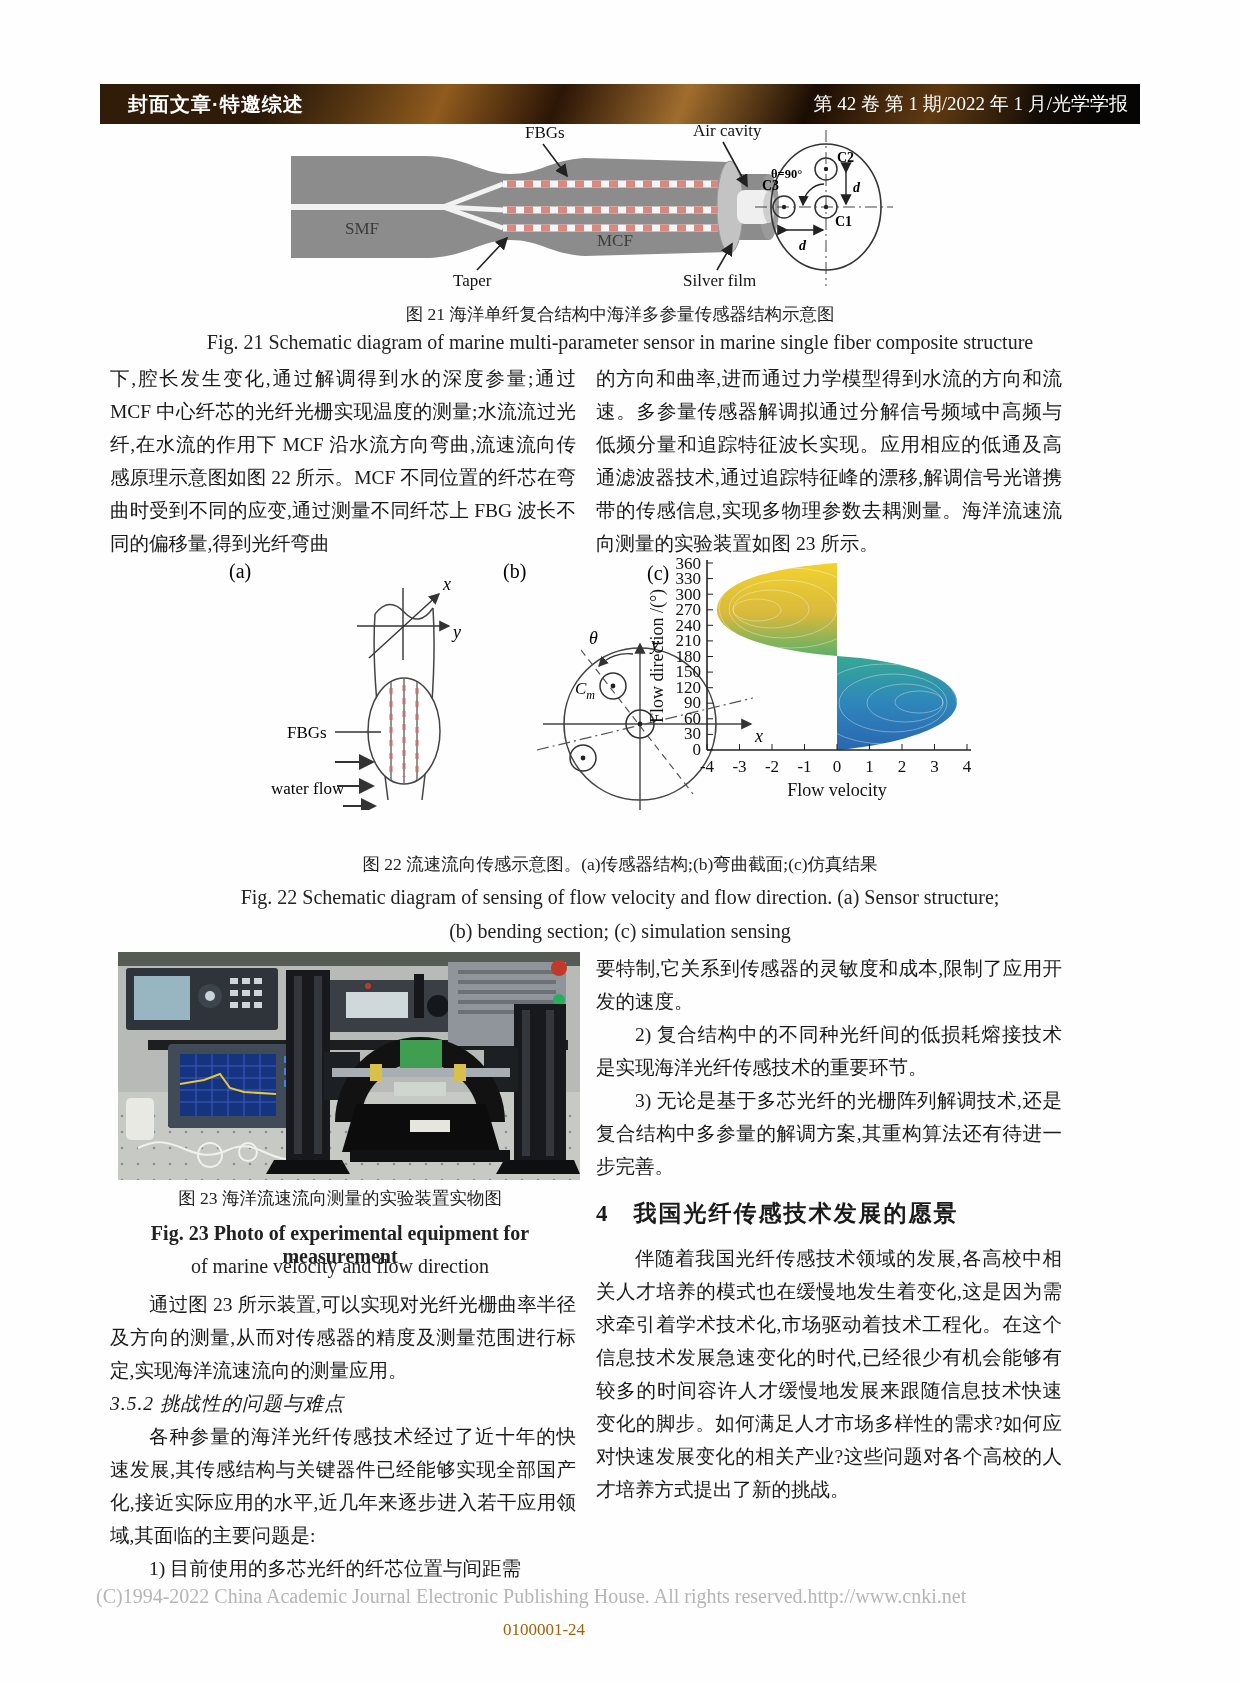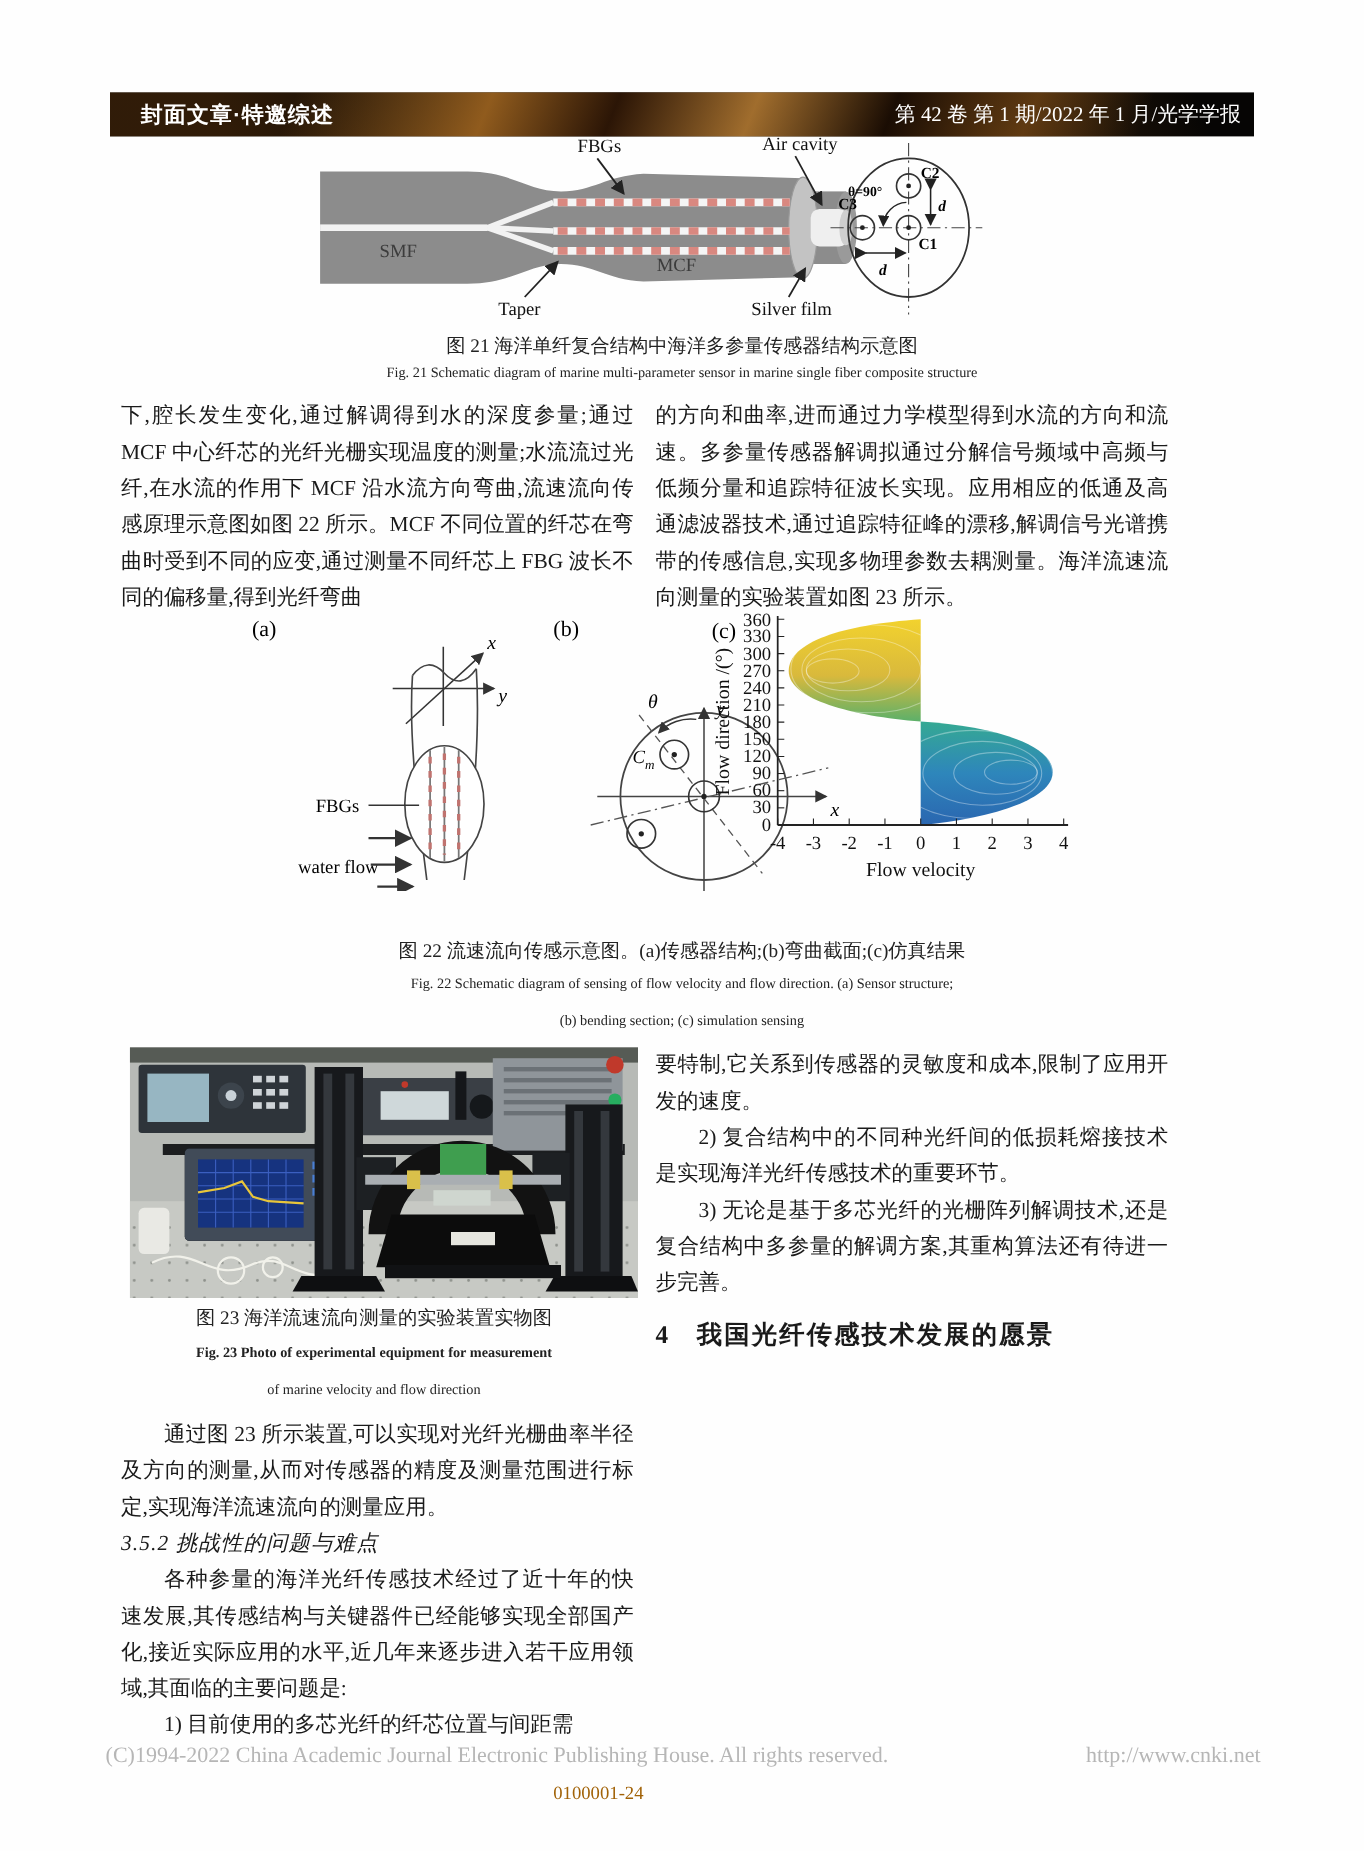--- a/index.html
+++ b/index.html
@@ -10,31 +10,31 @@
         background:
           linear-gradient(112deg, rgba(0,0,0,0) 16%, rgba(158,100,32,.9) 33%, rgba(45,22,6,.95) 44%,
             rgba(205,140,58,.75) 56%, rgba(25,12,3,.95) 68%, rgba(140,85,25,.55) 80%, rgba(0,0,0,0) 90%),
           linear-gradient(70deg, rgba(90,50,12,.5) 10%, rgba(0,0,0,0) 40%, rgba(120,70,20,.4) 75%, rgba(0,0,0,0) 95%),
           #060504;
         color:#fff;display:flex;justify-content:space-between;align-items:center;}
   .band .bl{font-family:"Liberation Sans","DejaVu Sans",sans-serif;font-weight:bold;font-size:20px;padding-left:28px;letter-spacing:1px;}
   .band .br{font-size:19px;padding-right:12px;}
   
   .cap-zh{position:absolute;width:1040px;left:100px;text-align:center;font-size:17.5px;color:#222;}
-  .cap-en{position:absolute;width:1040px;left:100px;text-align:center;font-size:13px;color:#222;}
+  .cap-en{position:absolute;width:1040px;left:100px;text-align:center;font-size:20px;color:#222;}
   .cap-col{position:absolute;width:480px;left:100px;text-align:center;}
   
   .col{position:absolute;width:466px;font-size:19.5px;line-height:33px;text-align:justify;}
   .col p{margin:0;}
   .col p.ind{text-indent:2em;}
   .subhead{font-size:19.5px;letter-spacing:1px;margin:0;}
   .h4{font-size:23px;letter-spacing:2px;margin:14px 0 12px 0;}
   .h4 .no{margin-right:26px;letter-spacing:0;}
   svg text{font-family:"Liberation Serif","DejaVu Serif",serif;}
-  .footer{position:absolute;left:96px;top:1585px;width:1050px;display:flex;justify-content:space-between;
+  .footer{position:absolute;left:96px;top:1585px;width:1050px;display:flex;
           color:#b6b6b6;font-size:20px;}
   .pageno{position:absolute;left:0;top:1620px;width:1088px;text-align:center;font-size:17px;color:#a16207;}
 </style>
 </head>
 <body>
 
 <div class="page">
 
   <div class="band">
     <span class="bl">封面文章·特邀综述</span>
@@ -384,20 +384,21 @@
     <p class="subhead" style="font-style:italic;">3.5.2  挑战性的问题与难点</p>
     <p class="ind">各种参量的海洋光纤传感技术经过了近十年的快速发展,其传感结构与关键器件已经能够实现全部国产化,接近实际应用的水平,近几年来逐步进入若干应用领域,其面临的主要问题是:</p>
     <p class="ind">1) 目前使用的多芯光纤的纤芯位置与间距需</p>
   </div>
 
   <div class="col" style="left:596px;top:952px;">
     <p>要特制,它关系到传感器的灵敏度和成本,限制了应用开发的速度。</p>
     <p class="ind">2) 复合结构中的不同种光纤间的低损耗熔接技术是实现海洋光纤传感技术的重要环节。</p>
     <p class="ind">3) 无论是基于多芯光纤的光栅阵列解调技术,还是复合结构中多参量的解调方案,其重构算法还有待进一步完善。</p>
     <h2 class="h4"><span class="no">4</span><span>我国光纤传感技术发展的愿景</span></h2>
+    <p class="ind">伴随着我国光纤传感技术领域的发展,各高校中相关人才培养的模式也在缓慢地发生着变化,这是因为需求牵引着学术技术化,市场驱动着技术工程化。在这个信息技术发展急速变化的时代,已经很少有机会能够有较多的时间容许人才缓慢地发展来跟随信息技术快速变化的脚步。如何满足人才市场多样性的需求?如何应对快速发展变化的相关产业?这些问题对各个高校的人才培养方式提出了新的挑战。</p>
   </div>
 
   <div class="footer">
     <span>(C)1994-2022 China Academic Journal Electronic Publishing House. All rights reserved.</span>
     <span>http://www.cnki.net</span>
   </div>
   <div class="pageno">0100001-24</div>
 
 </div>
 

